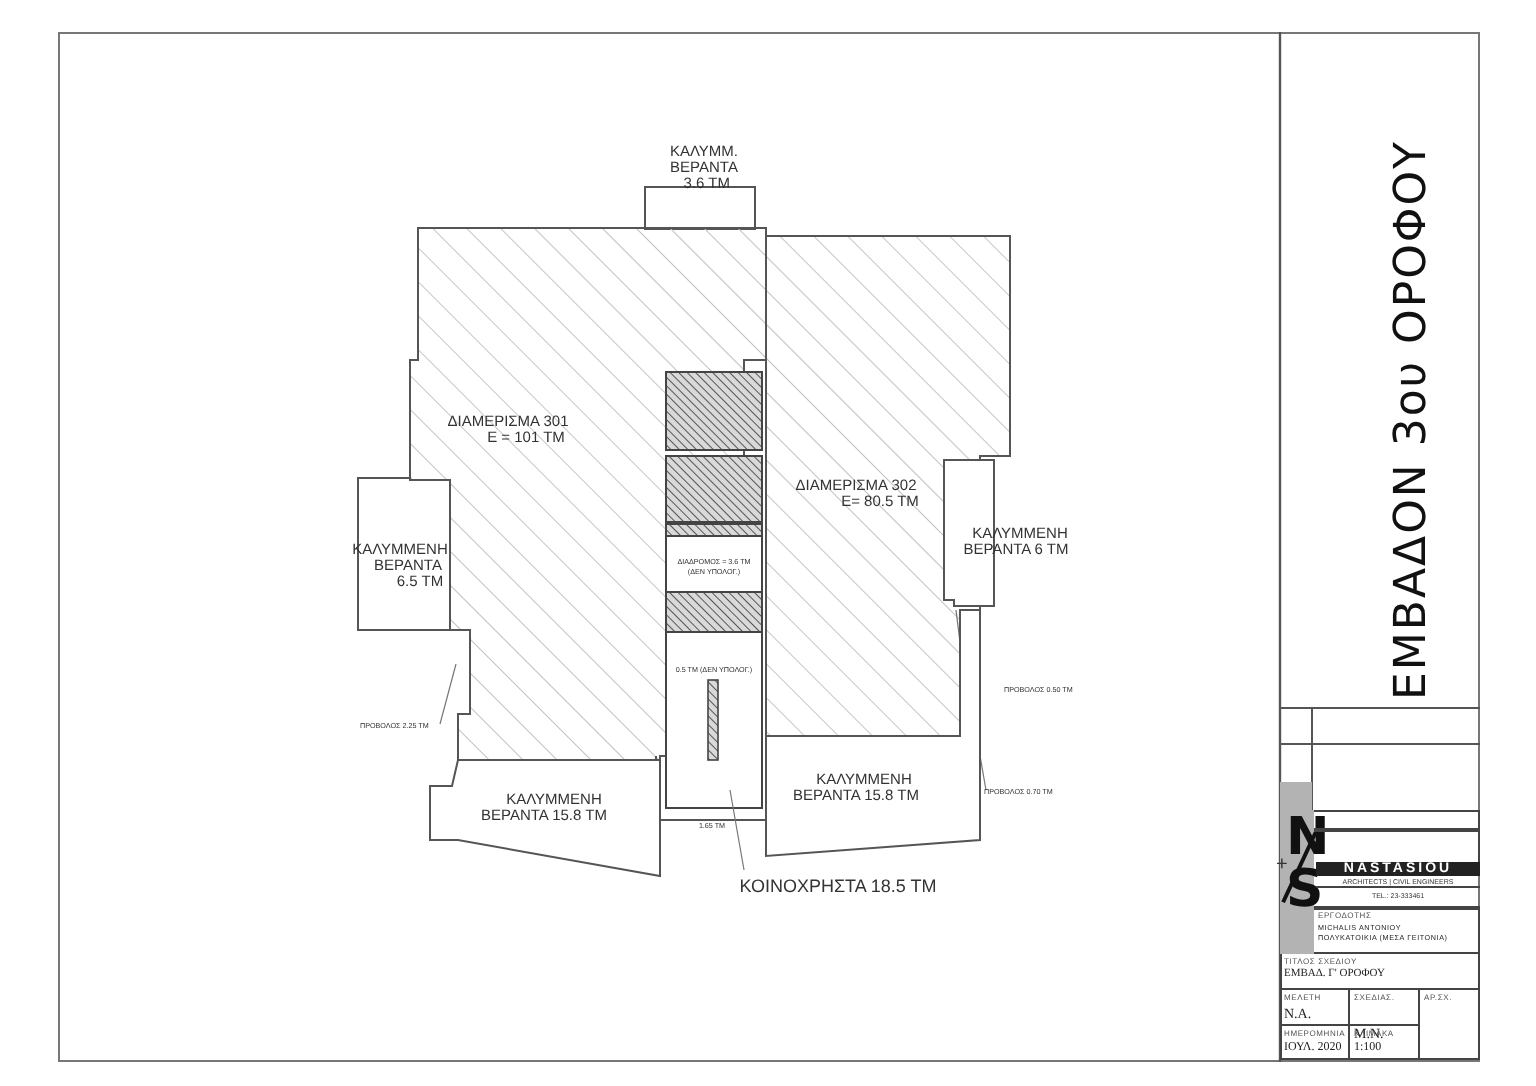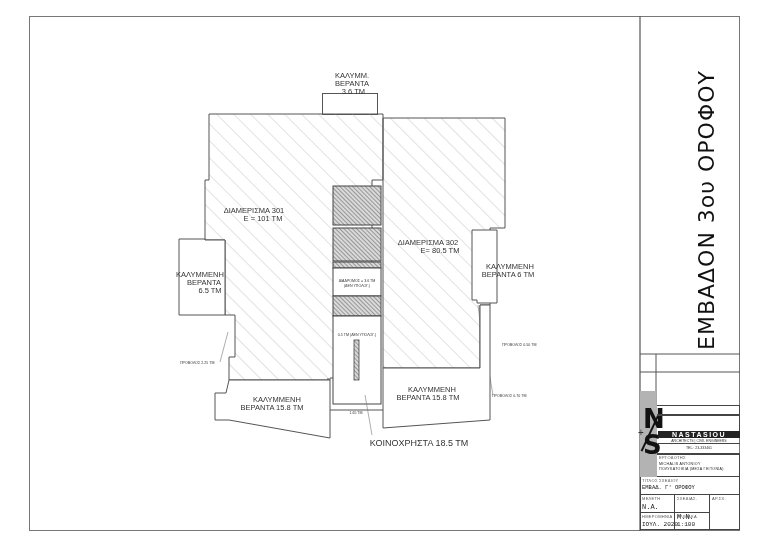--- a/index.html
+++ b/index.html
@@ -2,21 +2,21 @@
 <html><head>
 <meta charset="utf-8">
 <style>
   html,body{margin:0;padding:0;background:#fff;}
   body{width:768px;height:543px;position:relative;overflow:hidden;font-family:"Liberation Sans",sans-serif;}
   .sheet{position:absolute;left:0;top:0;width:664px;height:543px;}
   svg text{font-family:"Liberation Sans",sans-serif;fill:#333;}
   .tb{position:absolute;left:640px;top:405px;width:100px;height:125px;}
   .cell{position:absolute;box-sizing:border-box;border:1px solid #444;}
   .lbl{position:absolute;font-size:4px;color:#555;font-family:"Liberation Sans",sans-serif;letter-spacing:0.3px;}
-  .val{position:absolute;font-size:7px;color:#222;font-family:Liberation Mono, monospace;}
+  .val{position:absolute;font-size:7px;color:#222;font-family:Liberation Serif, serif;}
   .title-vert{position:absolute;left:706px;top:210px;transform:translate(-50%,-50%) rotate(-90deg);white-space:nowrap;font-family:"DejaVu Sans",sans-serif;font-size:22px;color:#111;letter-spacing:1px;}
 </style>
 </head>
 <body>
 
 <div class="sheet">
 <svg width="768" height="543" viewBox="0 0 768 543" xmlns="http://www.w3.org/2000/svg">
   <defs>
     <pattern id="hatch" patternUnits="userSpaceOnUse" width="12" height="12" patternTransform="rotate(-45)">
       <line x1="0" y1="0" x2="0" y2="12" stroke="#c4c4c4" stroke-width="1"></line>

